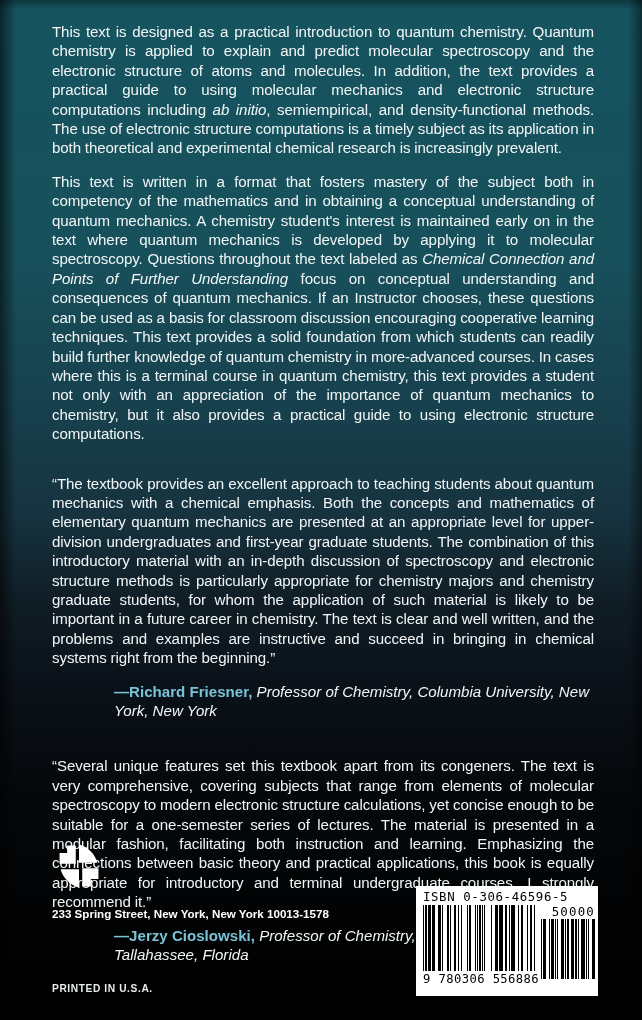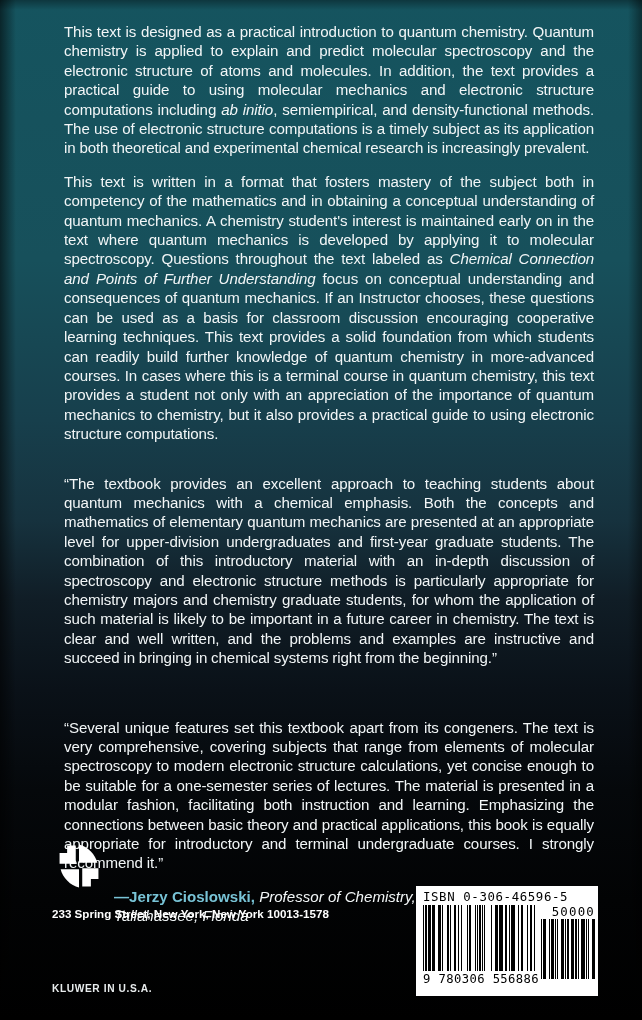--- a/index.html
+++ b/index.html
@@ -50,21 +50,21 @@
   }
 
   .content {
     position: absolute;
     left: 52px;
     top: 22px;
     width: 542px;
   }
 
   p.body-text {
-    margin: 0 0 14px 12px;
+    margin: 0 0 14px 0;
     color: #f2f6f7;
     font-size: 15.1px;
     line-height: 19.4px;
     text-align: justify;
     letter-spacing: -0.1px;
     word-spacing: -0.2px;
   }
   p.body-text:last-child { margin-bottom: 0; }
   p.body-text i, p.body-text em { font-style: italic; }
 
@@ -186,20 +186,23 @@
   <div class="edge-top"></div>
 
   <div class="content">
 
     <p class="body-text" id="p1"><span>This text is designed as a practical introduction to quantum chemistry. Quantum chemistry is applied to explain and predict molecular spectroscopy and the electronic structure of atoms and molecules. In addition, the text provides a practical guide to using molecular mechanics and electronic structure computations including </span><i>ab initio</i><span>, semiempirical, and density-functional methods. The use of electronic structure computations is a timely subject as its application in both theoretical and experimental chemical research is increasingly prevalent.</span></p>
     <p class="body-text" id="p2"><span>This text is written in a format that fosters mastery of the subject both in competency of the mathematics and in obtaining a conceptual understanding of quantum mechanics. A chemistry student's interest is maintained early on in the text where quantum mechanics is developed by applying it to molecular spectroscopy. Questions throughout the text labeled as </span><i>Chemical Connection and Points of Further Understanding</i><span> focus on conceptual understanding and consequences of quantum mechanics. If an Instructor chooses, these questions can be used as a basis for classroom discussion encouraging cooperative learning techniques. This text provides a solid foundation from which students can readily build further knowledge of quantum chemistry in more-advanced courses. In cases where this is a terminal course in quantum chemistry, this text provides a student not only with an appreciation of the importance of quantum mechanics to chemistry, but it also provides a practical guide to using electronic structure computations.</span></p>
 
     <div style="height:16px"></div>
 
     <p class="body-text">“The textbook provides an excellent approach to teaching students about quantum mechanics with a chemical emphasis. Both the concepts and mathematics of elementary quantum mechanics are presented at an appropriate level for upper-division undergraduates and first-year graduate students. The combination of this introductory material with an in-depth discussion of spectroscopy and electronic structure methods is particularly appropriate for chemistry majors and chemistry graduate students, for whom the application of such material is likely to be important in a future career in chemistry. The text is clear and well written, and the problems and examples are instructive and succeed in bringing in chemical systems right from the beginning.”</p>
+    <div class="attribution">
+      <span class="who">—Richard Friesner,</span><span class="role"> Professor of Chemistry, Columbia University, New York, New York</span>
+    </div>
 
     <div class="block-gap-large"></div>
 
     <p class="body-text">“Several unique features set this textbook apart from its congeners. The text is very comprehensive, covering subjects that range from elements of molecular spectroscopy to modern electronic structure calculations, yet concise enough to be suitable for a one-semester series of lectures. The material is presented in a modular fashion, facilitating both instruction and learning.  Emphasizing the connections between basic theory and practical applications, this book is equally appropriate for introductory and terminal undergraduate courses. I strongly recommend it.”</p>
     <div class="attribution">
       <span class="who">—Jerzy Cioslowski,</span><span class="role"> Professor of Chemistry, Florida State University, Tallahassee, Florida</span>
     </div>
 
   </div>
 
@@ -214,21 +217,21 @@
 
           <path d="M56 54 L56 88 L72 88 L72 74 L86 74 L86 54 Z"></path>
 
           <path d="M50 56 L50 90 C34 86 20 72 16 56 Z"></path>
         </g>
       </svg>
     </div>
     <div class="pub-address">233 Spring Street, New York, New York 10013-1578</div>
   </div>
 
-  <div class="printed">KLUWER IN U.S.A.</div>
+  <div class="printed">PRINTED IN U.S.A.</div>
 
   <div class="barcode-panel">
     <div class="isbn-line">ISBN 0-306-46596-5</div>
     <div class="bc-row">
       <div class="bc-main">
         <div class="bars" id="bars-main">
             <span style="width: 1.18px; background: rgb(0, 0, 0);"></span>
             <span style="width: 1.18px; background: rgb(255, 255, 255);"></span>
             <span style="width: 1.18px; background: rgb(0, 0, 0);"></span>
             <span style="width: 1.18px; background: rgb(255, 255, 255);"></span>

